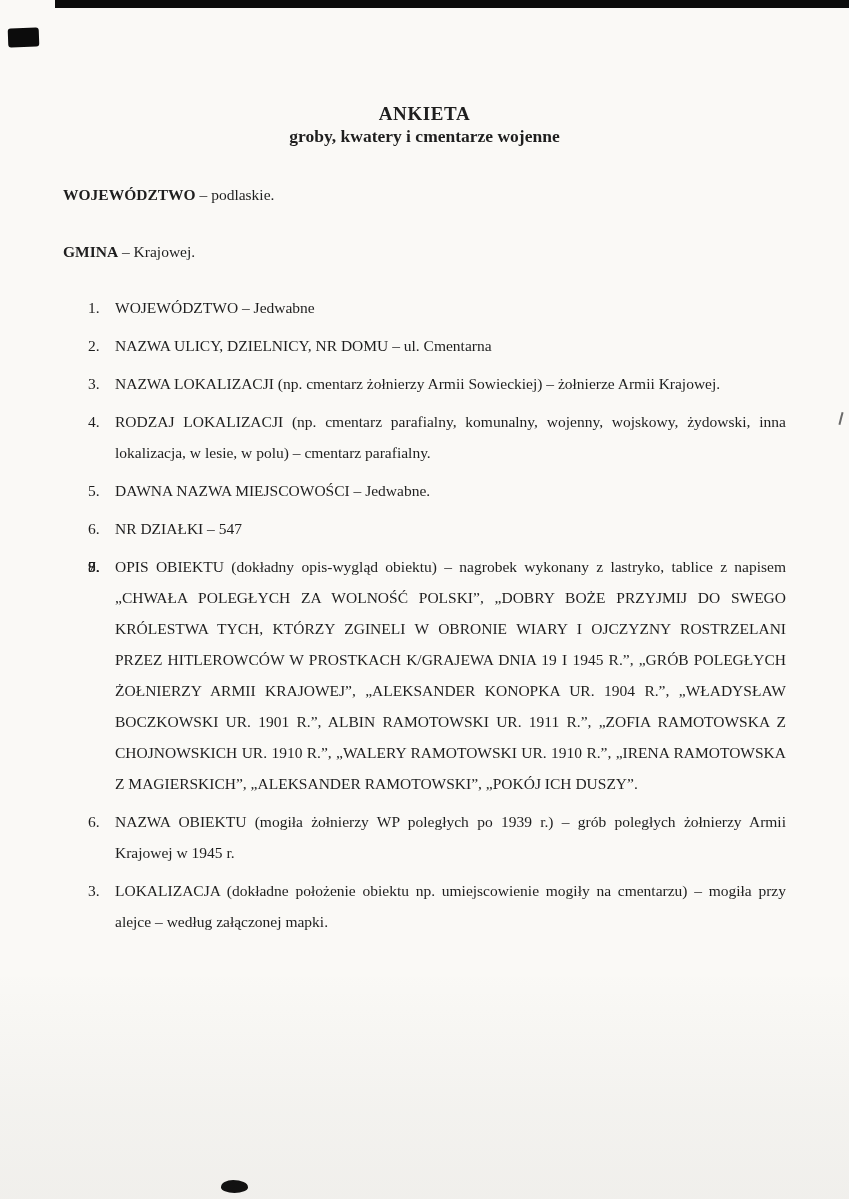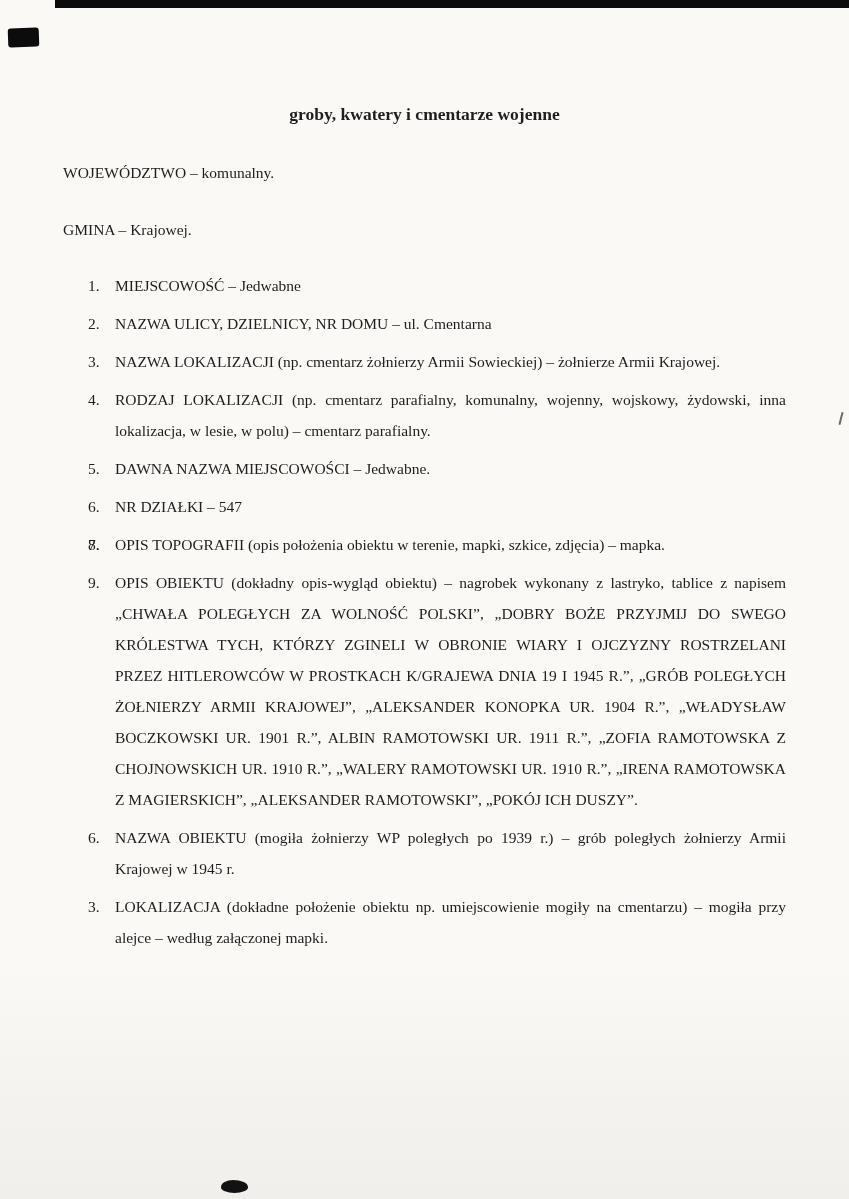--- a/index.html
+++ b/index.html
@@ -68,21 +68,21 @@
     margin: 1px 0 12px 0;
     text-align: center;
     font-size: 17.5px;
     font-weight: bold;
   }
 
   .field-line {
     font-size: 15.5px;
     margin-top: 39px;
   }
-  .field-line .label { font-weight: normal; }
+  .field-line .label { font-weight: bold; }
 
   ol.items {
     list-style: none;
     margin: 31px 0 0 0;
     padding: 0;
   }
   ol.items li {
     position: relative;
     padding-left: 52px;
     font-size: 15.5px;
@@ -100,34 +100,35 @@
 <body>
 
 <div class="scan-bar-top"></div>
 <div class="scan-blob-topleft"></div>
 <div class="scan-blob-bottom"></div>
 <div class="scan-tick-right"></div>
 <div class="scan-shade-bottom"></div>
 
 <div class="page-content">
 
+  <h1 class="doc-title">ANKIETA</h1>
   <h2 class="doc-subtitle">groby, kwatery i cmentarze wojenne</h2>
 
   <div class="field-line">
-    <span class="label">WOJEWÓDZTWO</span><span> – komunalny.</span>
+    <span class="label">WOJEWÓDZTWO</span><span> – podlaskie.</span>
   </div>
 
   <div class="field-line">
     <span class="label">GMINA</span><span> – Krajowej.</span>
   </div>
 
   <ol class="items">
     <li>
       <span class="num">1.</span>
-      <span class="txt">MIEJSCOWOŚĆ – Jedwabne</span>
+      <span class="txt">WOJEWÓDZTWO – Jedwabne</span>
     </li>
     <li>
       <span class="num">2.</span>
       <span class="txt">NAZWA ULICY, DZIELNICY, NR DOMU –  ul. Cmentarna</span>
     </li>
     <li>
       <span class="num">3.</span>
       <span class="txt">NAZWA LOKALIZACJI (np. cmentarz żołnierzy Armii Sowieckiej) – żołnierze Armii Krajowej.</span>
     </li>
     <li>
@@ -140,21 +141,20 @@
     </li>
     <li>
       <span class="num">6.</span>
       <span class="txt">NR DZIAŁKI – 547</span>
     </li>
     <li>
       <span class="num">7.</span>
     </li>
     <li>
       <span class="num">8.</span>
-      <span class="txt">OPIS TOPOGRAFII (opis położenia obiektu w terenie, mapki, szkice, zdjęcia) – mapka.</span>
     </li>
     <li>
       <span class="num">9.</span>
       <span class="txt">OPIS OBIEKTU (dokładny opis-wygląd obiektu) – nagrobek wykonany z lastryko, tablice z napisem „CHWAŁA POLEGŁYCH ZA WOLNOŚĆ POLSKI”, „DOBRY BOŻE PRZYJMIJ DO SWEGO KRÓLESTWA TYCH, KTÓRZY ZGINELI W OBRONIE WIARY I OJCZYZNY ROSTRZELANI PRZEZ HITLEROWCÓW W PROSTKACH K/GRAJEWA DNIA 19 I 1945 R.”, „GRÓB POLEGŁYCH ŻOŁNIERZY ARMII KRAJOWEJ”, „ALEKSANDER KONOPKA UR. 1904 R.”, „WŁADYSŁAW BOCZKOWSKI UR. 1901 R.”, ALBIN RAMOTOWSKI UR. 1911 R.”, „ZOFIA RAMOTOWSKA Z CHOJNOWSKICH UR. 1910 R.”, „WALERY RAMOTOWSKI UR. 1910 R.”, „IRENA RAMOTOWSKA Z MAGIERSKICH”, „ALEKSANDER RAMOTOWSKI”, „POKÓJ ICH DUSZY”.</span>
     </li>
     <li>
       <span class="num">6.</span>
       <span class="txt">NAZWA OBIEKTU (mogiła żołnierzy WP poległych po 1939 r.) – grób poległych żołnierzy Armii Krajowej w 1945 r.</span>
     </li>
     <li>

